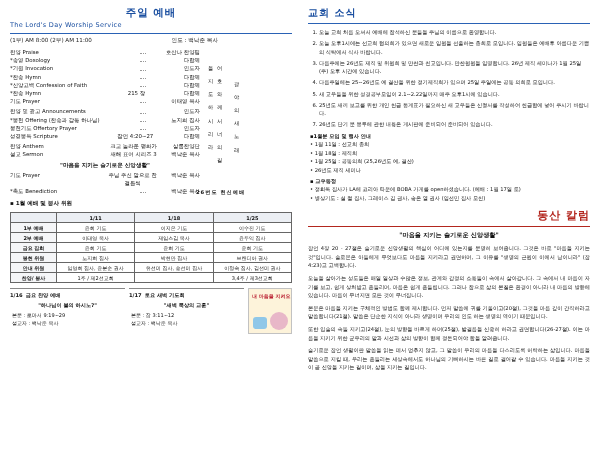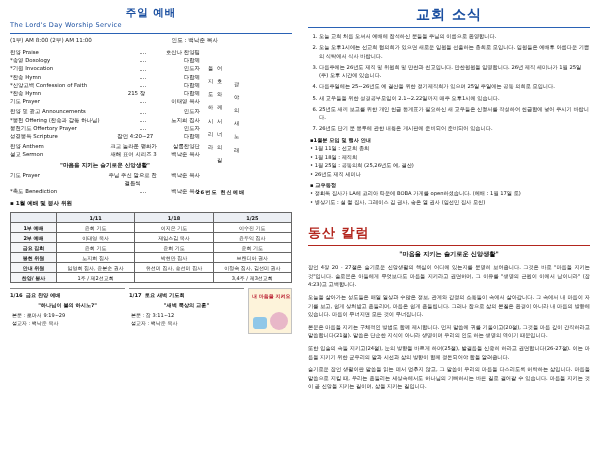--- a/index.html
+++ b/index.html
@@ -59,28 +59,28 @@
   .bx .ln { margin-left:2px; }
   .bookimg {
     width:44px; height:46px; border:1px solid #c2c2c2; background:#fdf3da;
     position:relative; overflow:hidden; flex:0 0 auto;
   }
   .bookimg .b1 { position:absolute; left:3px; top:4px; font-size:5px; color:#b23; font-weight:bold; line-height:7px;}
   .bookimg .b2 { position:absolute; right:3px; bottom:3px; width:18px; height:18px; border-radius:50%; background:#e8b7c8; }
   .bookimg .b3 { position:absolute; left:4px; bottom:4px; width:14px; height:12px; background:#8fc7e8; border-radius:3px;}
 
   
-  .r-ttl { text-align:center; font-size:14px; font-weight:bold; color:#1b4fa0; letter-spacing:1px; }
+  .r-ttl { font-size:10px; font-weight:bold; color:#1b4fa0; letter-spacing:1px; }
   .r-hr { height:1px; background:#2a62b5; margin:3px 0 4px 0; }
   ol.news { margin:0; padding-left:11px; font-size:5.2px; line-height:8.6px; }
   ol.news > li { margin-bottom:2.5px; }
   .news-sub { font-size:5.2px; line-height:8.4px; margin-left:2px; }
   .news-sub .b { font-weight:bold; }
 
-  .r-ttl2 { text-align:left; font-size:13px; font-weight:bold; color:#b3261e; letter-spacing:1px; margin-top:18px;}
+  .r-ttl2 { text-align:right; font-size:11px; font-weight:bold; color:#b3261e; letter-spacing:1px; margin-top:6px;}
   .r-hr2 { height:1px; background:#b3261e; margin:3px 0 4px 0; }
   .col-ttl { text-align:center; font-size:6.2px; font-weight:bold; margin:2px 0 4px 0; }
   .col-body p { margin:0 0 4px 0; font-size:5.2px; line-height:8.6px; text-align:justify; }
 </style>
 </head>
 <body>
 
 <div class="page">
 
   <div class="col-left">

